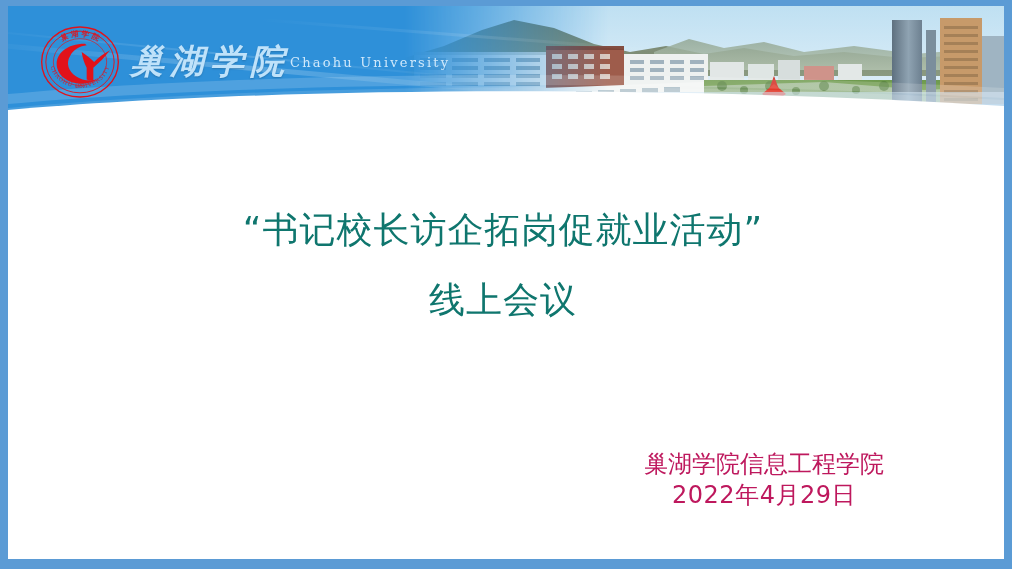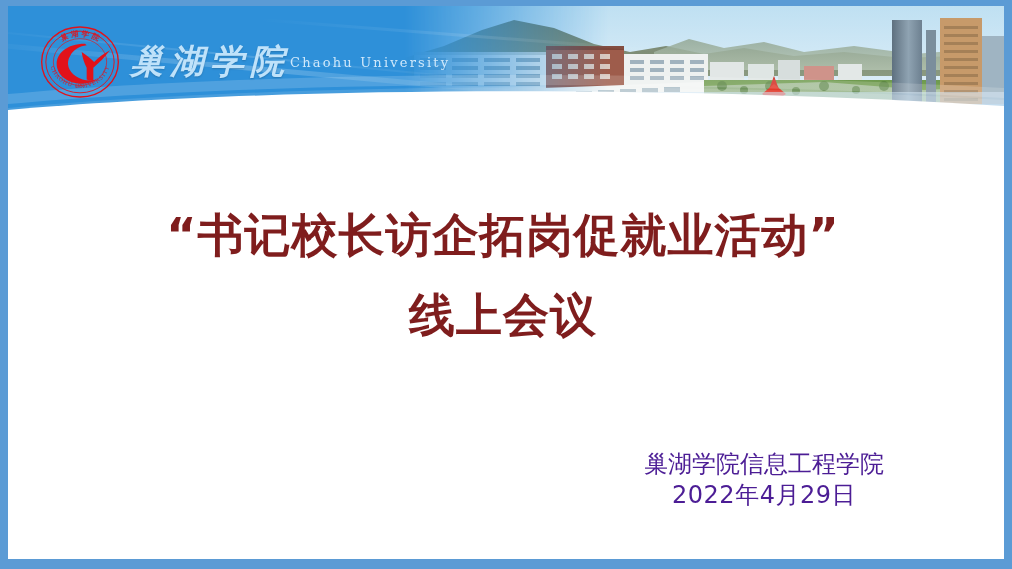--- a/index.html
+++ b/index.html
@@ -130,40 +130,40 @@
 
   #title-block {
     position: absolute;
     left: 0;
     top: 88px;
     width: 996px;
     text-align: center;
   }
   .title-line {
     font-family: "DejaVu Sans", "Liberation Sans", sans-serif;
-    font-size: 46px;
-    font-weight: 700;
-    color: #7f1d1d;
+    font-size: 36px;
+    font-weight: 400;
+    color: #0f766e;
     letter-spacing: 1px;
     line-height: 1.0;
     white-space: nowrap;
   }
   #title-line-1 { margin-left: -6px; }
   #title-line-2 { margin-top: 34px; margin-left: -6px; }
 
   #signature-block {
     position: absolute;
     right: 120px;
     top: 325px;
     text-align: center;
   }
   .sig-line {
     font-family: "DejaVu Sans", "Liberation Sans", sans-serif;
     font-size: 24px;
-    color: #4c1d95;
+    color: #be185d;
     line-height: 1.28;
     white-space: nowrap;
   }
   #sig-date { letter-spacing: 0.5px; }
 </style>
 </head>
 <body>
 
 <div id="slide">
 

